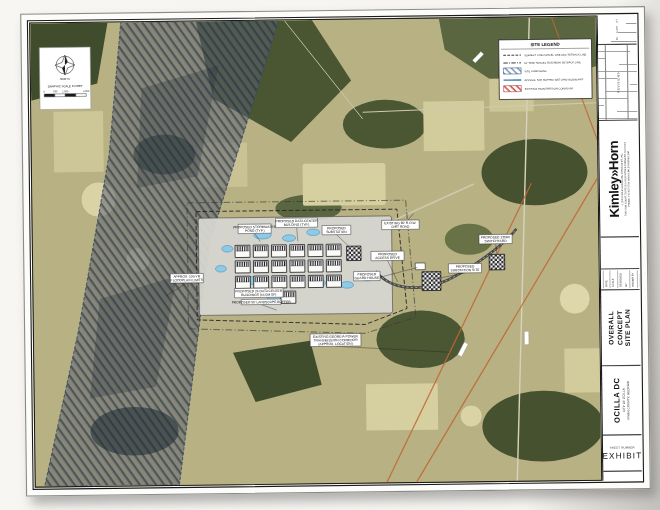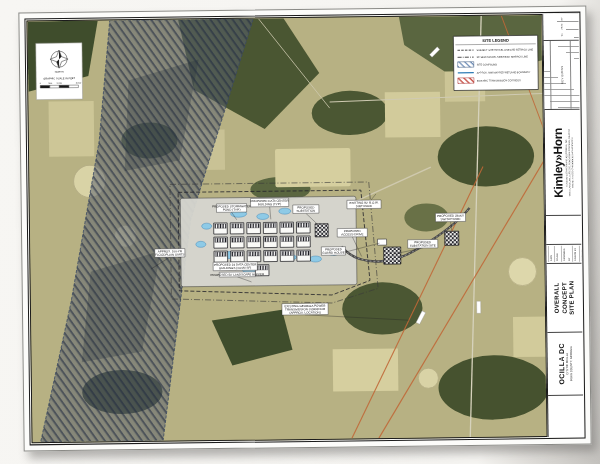--- a/index.html
+++ b/index.html
@@ -348,18 +348,22 @@
       <div class="tsec sec-proj">
         <div class="rot" style="width:58px;">
           <div class="wrap">
             <div class="proj-name">OCILLA DC</div>
             <div class="proj-sub">CITY OF OCILLA</div>
             <div class="proj-sub">IRWIN COUNTY, GEORGIA</div>
           </div>
         </div>
       </div>
 
+      <div class="tsec sec-exh">
+        <div class="exh-label">SHEET NUMBER</div>
+        <div class="exh-val">EXHIBIT</div>
+      </div>
 
       <div class="tsec sec-tail"></div>
     </div>
 
   </div>
 </div>
 
 </body></html>

